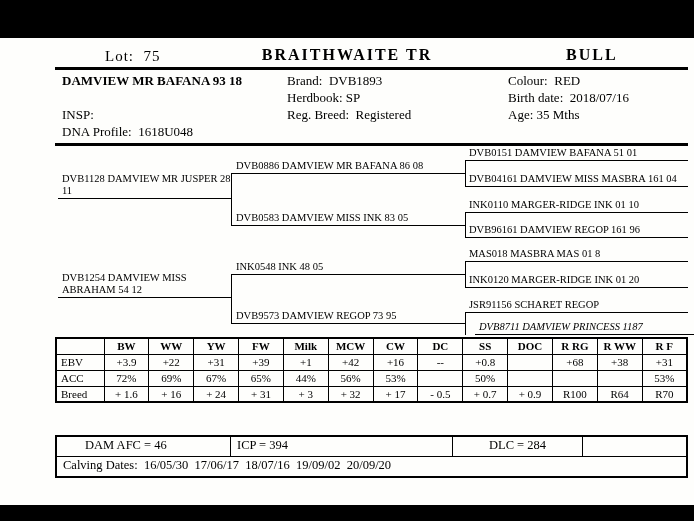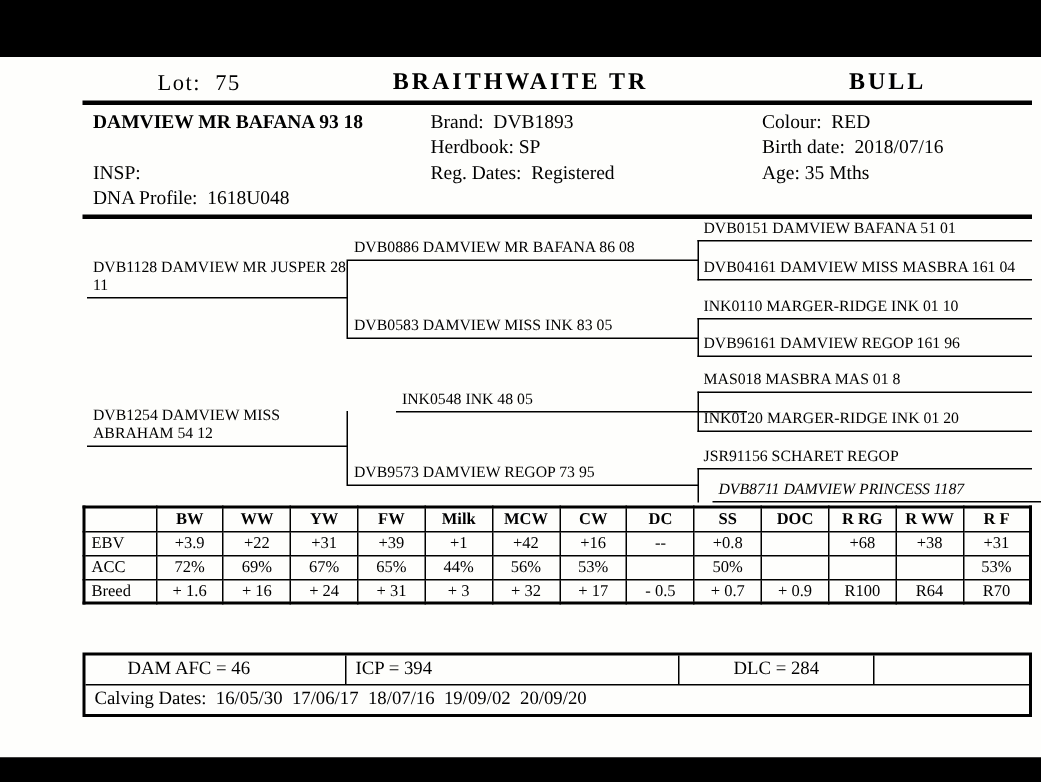--- a/index.html
+++ b/index.html
@@ -72,21 +72,21 @@
   <div class="abs hdr-breeder t">BRAITHWAITE TR</div>
   <div class="abs hdr-sex t">BULL</div>
   <div class="abs rule" style="top:29px;"></div>
 
   <div class="abs info bold t" style="left:62px;top:35px;">DAMVIEW MR BAFANA 93 18</div>
   <div class="abs info t" style="left:62px;top:69px;">INSP:</div>
   <div class="abs info t" style="left:62px;top:86px;">DNA Profile:  1618U048</div>
 
   <div class="abs info t" style="left:287px;top:35px;">Brand:  DVB1893</div>
   <div class="abs info t" style="left:287px;top:52px;">Herdbook: SP</div>
-  <div class="abs info t" style="left:287px;top:69px;">Reg. Dates:  Registered</div>
+  <div class="abs info t" style="left:287px;top:69px;">Reg. Breed:  Registered</div>
 
   <div class="abs info t" style="left:508px;top:35px;">Colour:  RED</div>
   <div class="abs info t" style="left:508px;top:52px;">Birth date:  2018/07/16</div>
   <div class="abs info t" style="left:508px;top:69px;">Age: 35 Mths</div>
 
   <div class="abs rule" style="top:105px;"></div>
 
   <div>
 
     <div class="abs ped-entry" style="left:58px;top:131px;width:174px;height:30px;">
@@ -95,21 +95,21 @@
     <div class="abs ped-entry" style="left:58px;top:230px;width:174px;height:30px;">
       <span>DVB1254 DAMVIEW MISS ABRAHAM 54 12</span>
     </div>
 
     <div class="abs ped-entry" style="left:232px;top:119px;width:234px;height:17px;">
       <span>DVB0886 DAMVIEW MR BAFANA 86 08</span>
     </div>
     <div class="abs ped-entry" style="left:232px;top:171px;width:234px;height:17px;">
       <span>DVB0583 DAMVIEW MISS INK 83 05</span>
     </div>
-    <div class="abs ped-entry" style="left:232px;top:220px;width:234px;height:17px;margin-left:32px;">
+    <div class="abs ped-entry" style="left:232px;top:220px;width:234px;height:17px;">
       <span>INK0548 INK 48 05</span>
     </div>
     <div class="abs ped-entry" style="left:232px;top:269px;width:234px;height:17px;">
       <span>DVB9573 DAMVIEW REGOP 73 95</span>
     </div>
 
     <div class="abs ped-entry" style="left:465px;top:107px;width:223px;height:16px;">
       <span>DVB0151 DAMVIEW BAFANA 51 01</span>
     </div>
     <div class="abs ped-entry" style="left:465px;top:133px;width:223px;height:16px;">

